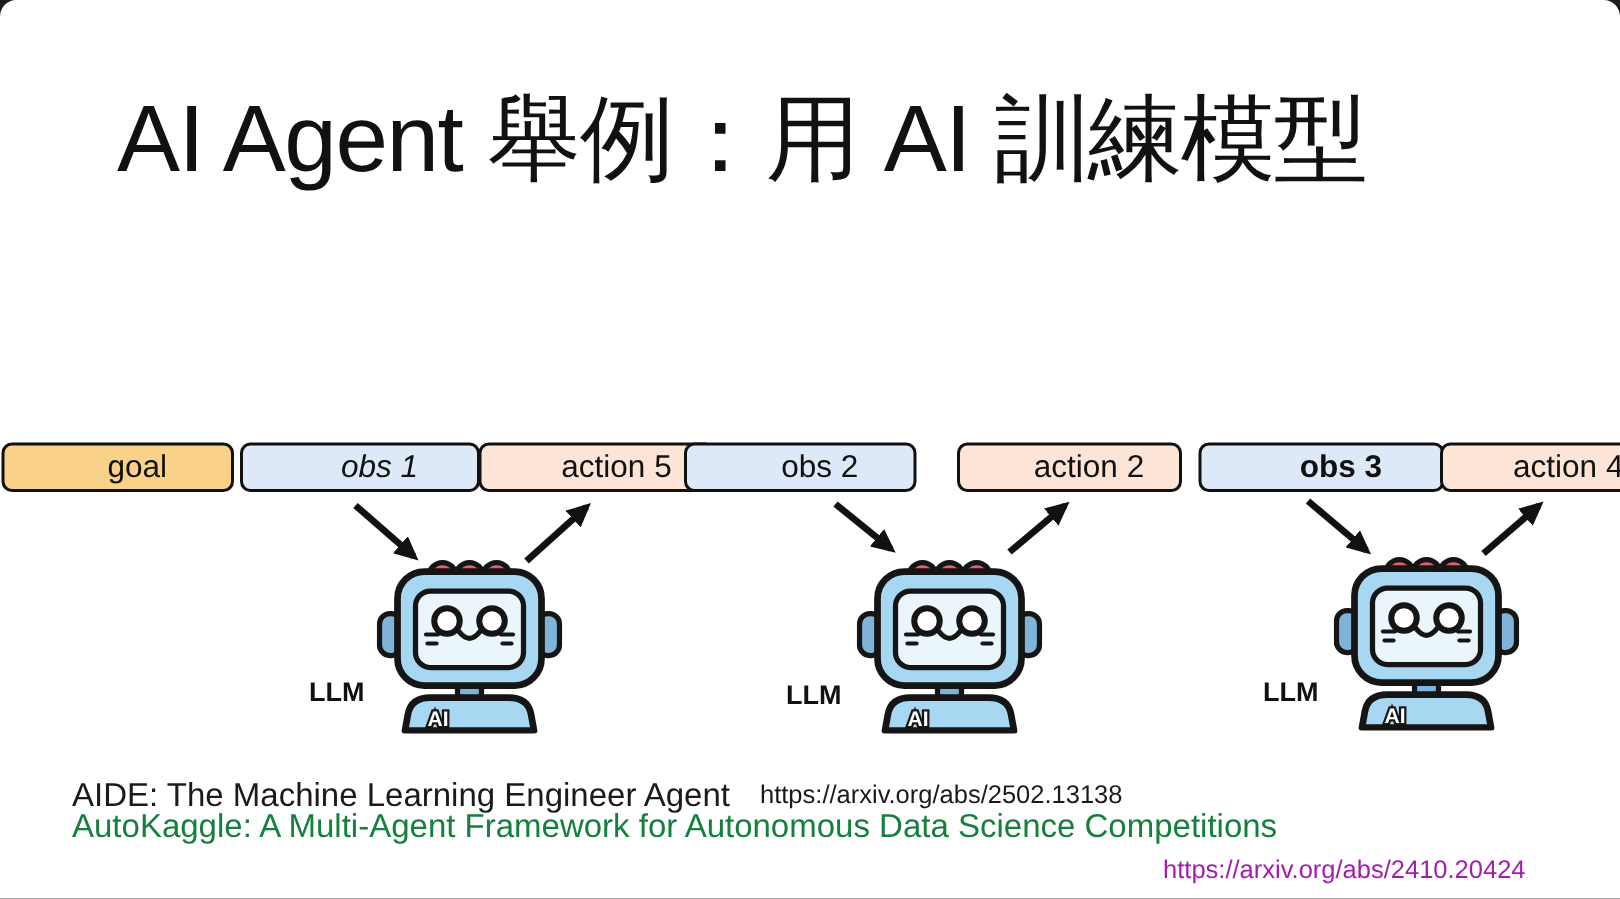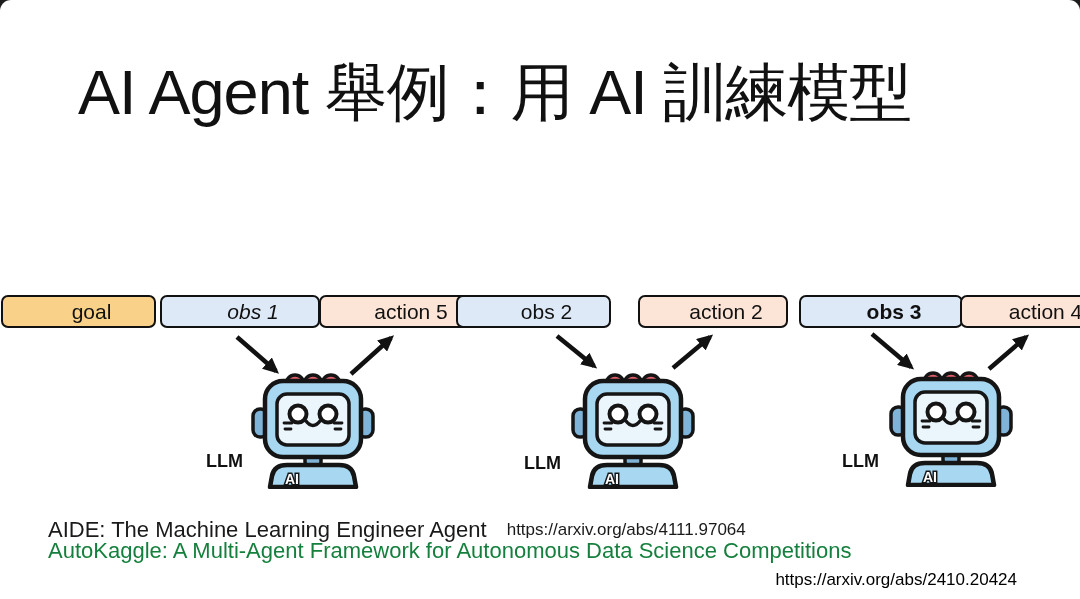--- a/index.html
+++ b/index.html
@@ -39,21 +39,21 @@
     color:var(--c-ink,#111);line-height:1.1;white-space:nowrap;
   }
   
   .ref-row1{
     position:absolute;left:48px;top:502px;
     display:flex;align-items:center;gap:20px;white-space:nowrap;margin-top:15px;
   }
   .ref-title{font-size:22px;color:#1a1a1a;}
   .ref-url{font-size:17px;color:#1a1a1a;}
   .ref-row2-title{position:absolute;left:48px;top:538px;font-size:22px;color:#15803d;white-space:nowrap;text-align:center;}
-  .ref-row2-url{position:absolute;right:63px;top:570px;font-size:17px;color:#000000;white-space:nowrap;}
+  .ref-row2-url{position:absolute;right:63px;top:570px;font-size:17px;color:#a21caf;white-space:nowrap;}
 </style>
 </head>
 <body>
 
 <div class="slide">
 
   <h1 class="title">AI Agent 舉例：用 AI 訓練模型</h1>
 
   <div>
     <div class="seq-box seq-goal" style="left:1px;  width:155px;">
@@ -136,18 +136,18 @@
   <svg class="robot" style="left:889px;top:367px;" viewBox="0 0 124 120">
       <use href="#robot-def"></use>
     </svg>
 
   <span class="llm-label" style="left:206px;top:452px;">LLM</span>
   <span class="llm-label" style="left:524px;top:454px;">LLM</span>
   <span class="llm-label" style="left:842px;top:452px;">LLM</span>
 
   <div class="ref-row1">
     <span class="ref-title">AIDE: The Machine Learning Engineer Agent</span>
-    <span class="ref-url">https://arxiv.org/abs/4111.97064</span>
+    <span class="ref-url">https://arxiv.org/abs/2502.13138</span>
   </div>
   <div class="ref-row2-title">AutoKaggle: A Multi-Agent Framework for Autonomous Data Science Competitions</div>
   <div class="ref-row2-url">https://arxiv.org/abs/2410.20424</div>
 
 </div>
 
 </body></html>

